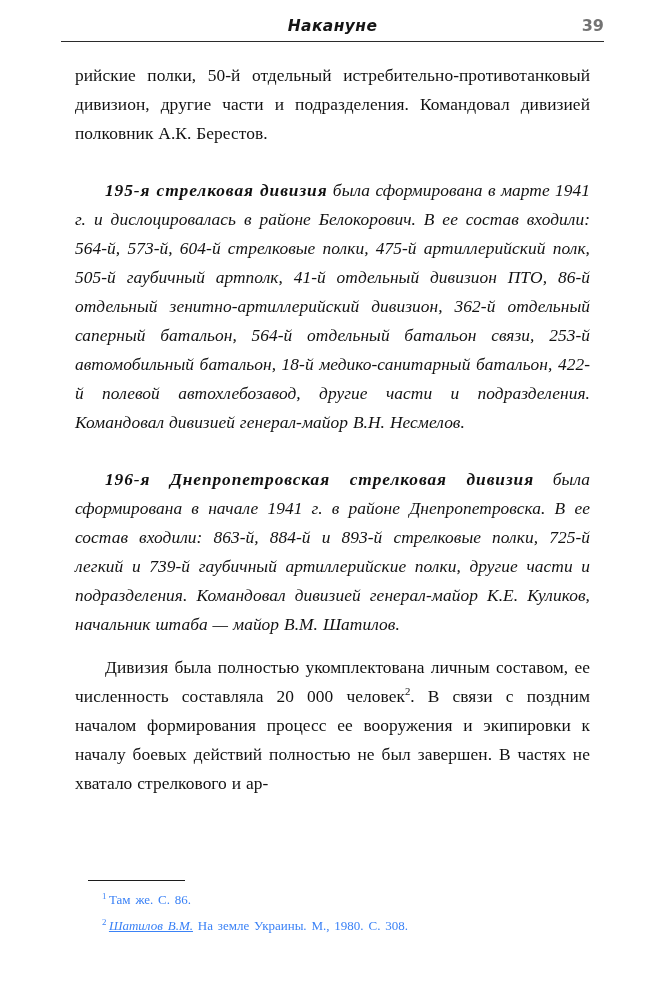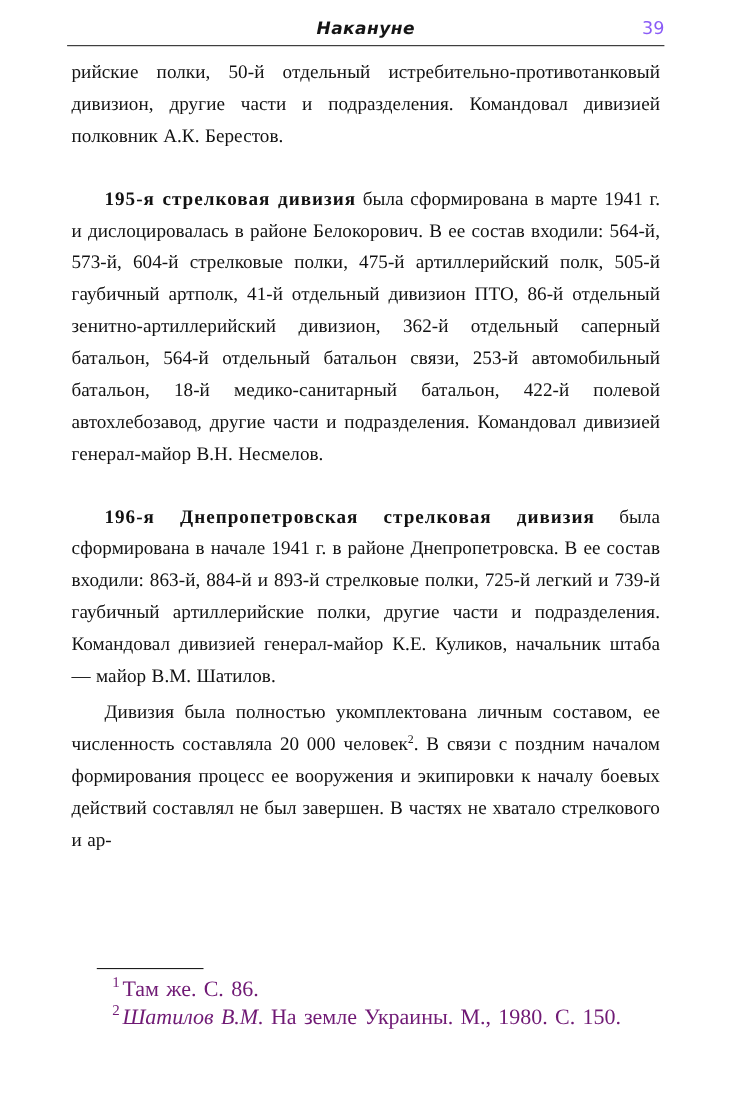--- a/index.html
+++ b/index.html
@@ -45,47 +45,47 @@
     font-size: 15.5px;
     letter-spacing: 0.4px;
     color: #151515;
     line-height: 20px;
   }
   .running-head-folio {
     position: absolute;
     right: 0;
     top: 0;
     font-family: "DejaVu Sans", "Liberation Sans", sans-serif;
-    font-weight: 400;
+    font-weight: 700;
     font-size: 16px;
-    color: #8b5cf6;
+    color: #737373;
     line-height: 20px;
   }
 
   
   .textblock {
     position: absolute;
     left: 61px;
     top: 47px;
     width: 543px;
   }
 
   p.para {
-    margin: 4px;
+    margin: 14px;
     text-align: justify;
     text-justify: inter-word;
     font-size: 17.4px;
     line-height: 29px;
     letter-spacing: 0.05px;
     word-spacing: 0.5px;
     text-indent: 30px;
     hyphens: manual;
   }
   p.para.noindent { text-indent: 0; }
-  p.para.section-lead { margin-top: 28px; }
+  p.para.section-lead { margin-top: 28px; font-style: italic; }
 
   .run-in-title {
     font-weight: 700;
     letter-spacing: 0.9px;
   }
 
   sup.fn {
     font-size: 0.62em;
     vertical-align: super;
     line-height: 0;
@@ -99,34 +99,35 @@
     width: 500px;
   }
   .footnote-rule {
     width: 97px;
     height: 0;
     border-top: 1.6px solid #1c1c1c;
     margin: 0 0 7px 0;
   }
   p.footnote {
     margin: 0 0 3px 0;
-    font-size: 20px;
+    font-size: 13px;
     line-height: 23px;
     text-indent: 14px;
     word-spacing: 1.6px;
-    color: #701a75;
+    color: #3b82f6;
   }
   p.footnote sup.fnmark {
     font-size: 0.68em;
     vertical-align: super;
     line-height: 0;
     margin-right: 2.5px;
   }
   .fn-author {
     font-style: italic;
+    text-decoration: underline;
   }
 </style>
 </head>
 <body>
 
 <div class="page">
 
   <div class="running-head">
     <span class="running-head-title">Накануне</span>
     <span class="running-head-folio">39</span>
@@ -136,25 +137,25 @@
 
     <p class="para noindent">рийские полки, 50-й отдельный истребительно-противотанковый дивизион, другие части и подразделения. Командовал дивизией полковник А.К. Берестов.</p>
 
 
     <p class="para section-lead"><span class="run-in-title">195-я стрелковая дивизия</span><span> была сформирована в марте 1941 г. и дислоцировалась в районе Белокорович. В ее состав входили: 564-й, 573-й, 604-й стрелковые полки, 475-й артиллерийский полк, 505-й гаубичный артполк, 41-й отдельный дивизион ПТО, 86-й отдельный зенитно-артиллерийский дивизион, 362-й отдельный саперный батальон, 564-й отдельный батальон связи, 253-й автомобильный батальон, 18-й медико-санитарный батальон, 422-й полевой автохлебозавод, другие части и подразделения. Командовал дивизией генерал-майор В.Н. Несмелов.</span></p>
 
 
 
     <p class="para section-lead"><span class="run-in-title">196-я Днепропетровская стрелковая дивизия</span><span> была сформирована в начале 1941 г. в районе Днепропетровска. В ее состав входили: 863-й, 884-й и 893-й стрелковые полки, 725-й легкий и 739-й гаубичный артиллерийские полки, другие части и подразделения. Командовал дивизией генерал-майор К.Е. Куликов, начальник штаба — майор В.М. Шатилов.</span></p>
 
-    <p class="para"><span>Дивизия была полностью укомплектована личным составом, ее численность составляла 20 000 человек</span><sup class="fn">2</sup><span>. В связи с поздним началом формирования процесс ее вооружения и экипировки к началу боевых действий составлял не был завершен. В частях не хватало стрелкового и ар-</span></p>
+    <p class="para"><span>Дивизия была полностью укомплектована личным составом, ее численность составляла 20 000 человек</span><sup class="fn">2</sup><span>. В связи с поздним началом формирования процесс ее вооружения и экипировки к началу боевых действий полностью не был завершен. В частях не хватало стрелкового и ар-</span></p>
 
   </div>
 
   <div class="footnotes">
     <div class="footnote-rule"></div>
 
     <p class="footnote"><sup class="fnmark">1</sup><span>Там же. С. 86.</span></p>
 
-    <p class="footnote"><sup class="fnmark">2</sup><span class="fn-author">Шатилов В.М.</span><span> На земле Украины. М., 1980. С. 150.</span></p>
+    <p class="footnote"><sup class="fnmark">2</sup><span class="fn-author">Шатилов В.М.</span><span> На земле Украины. М., 1980. С. 308.</span></p>
   </div>
 
 </div>
 
 </body></html>

